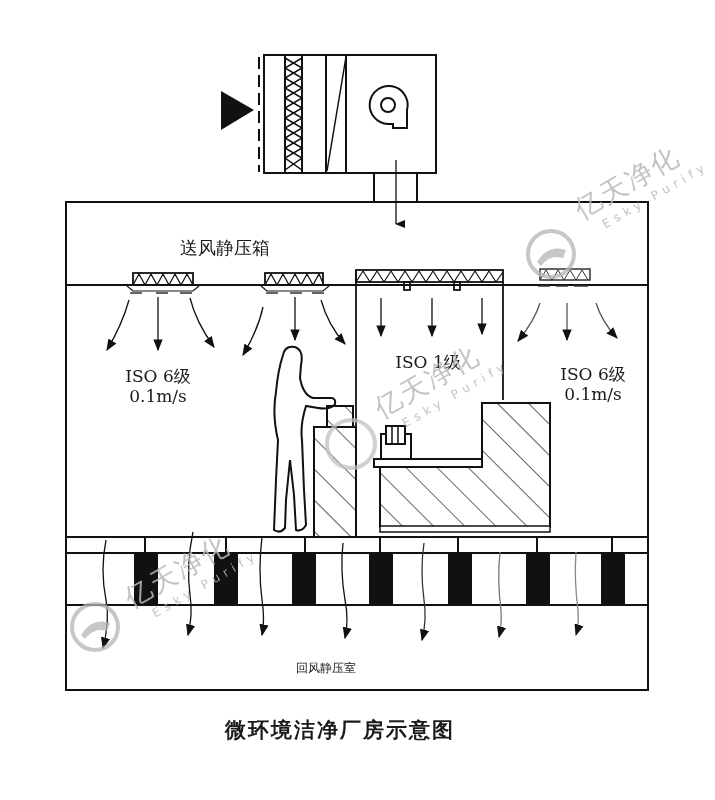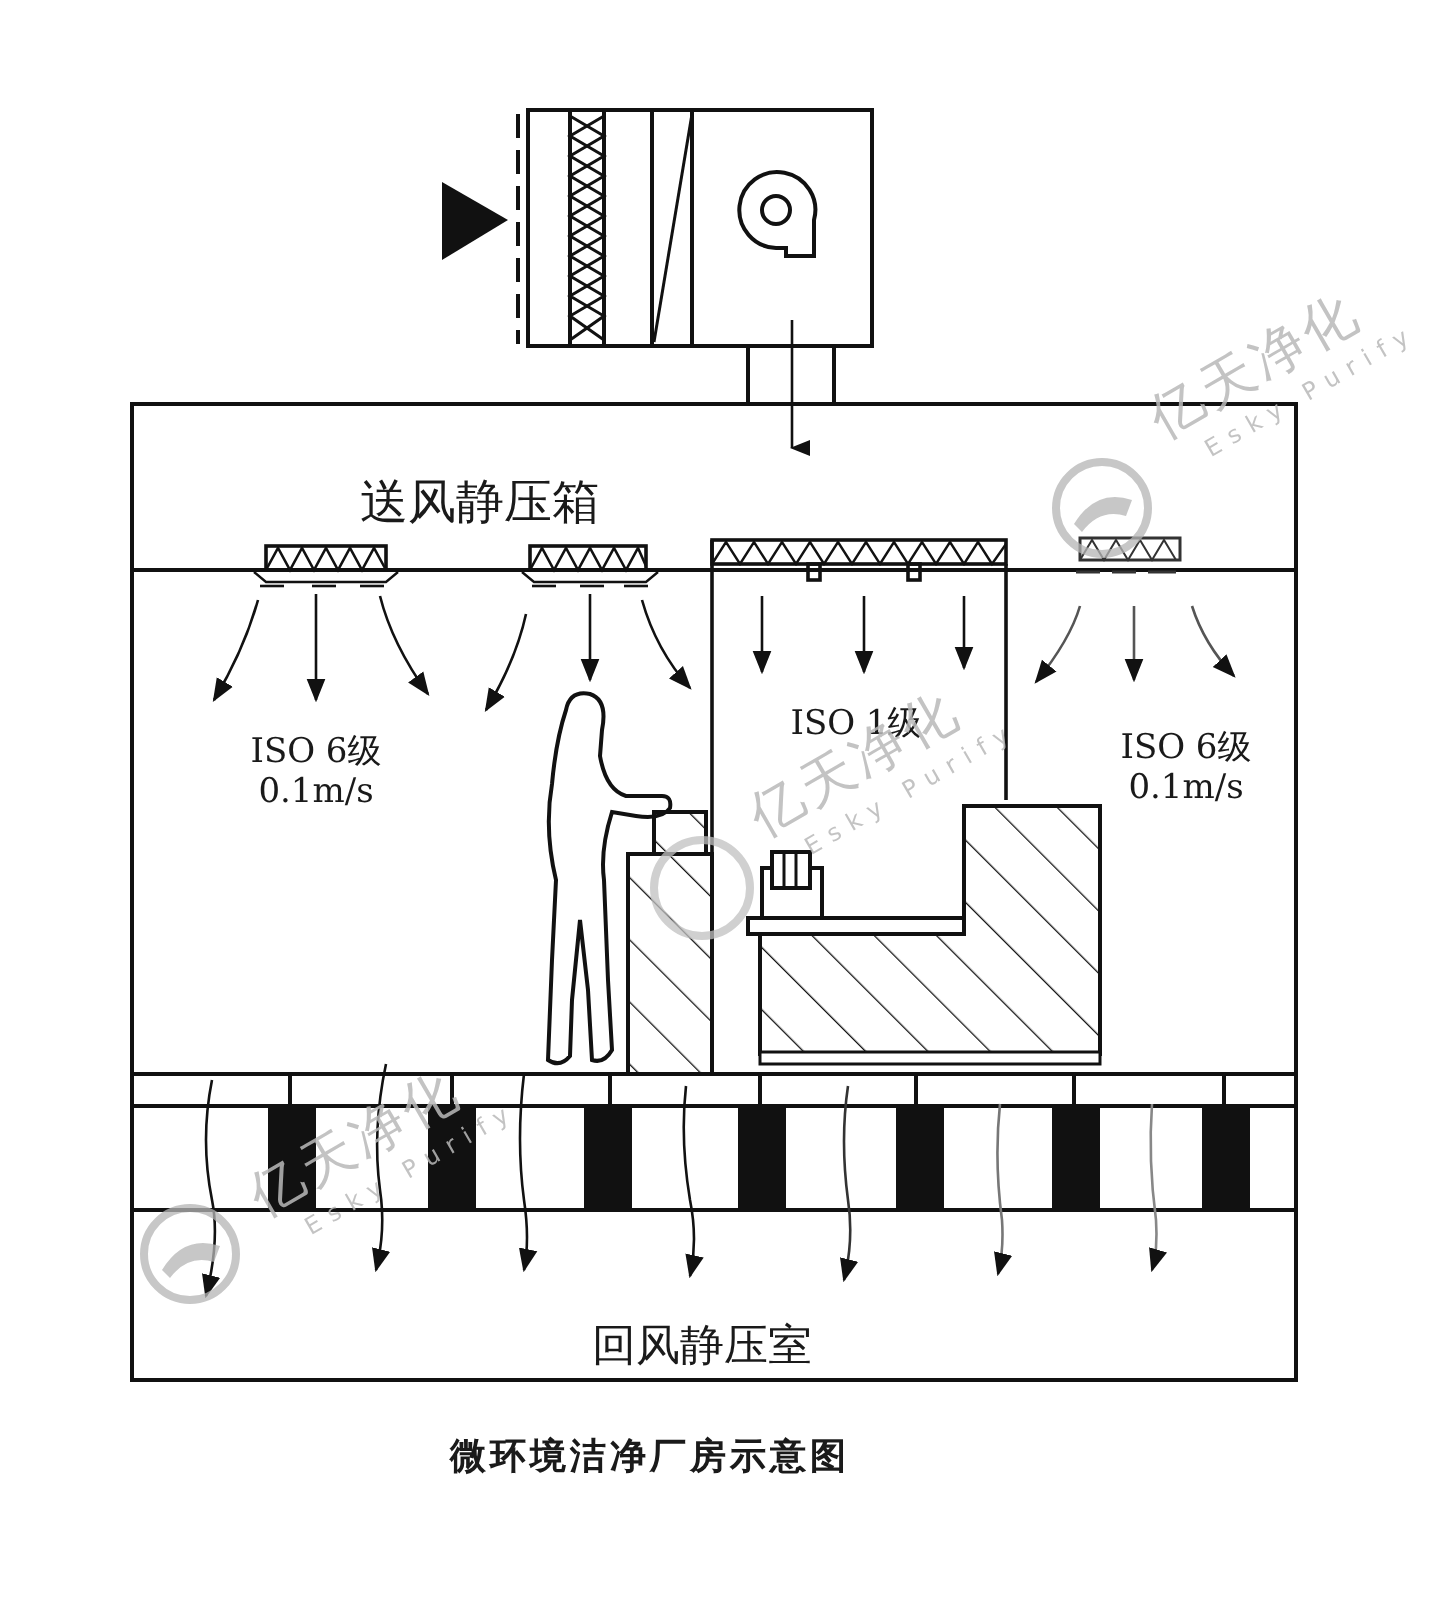--- a/index.html
+++ b/index.html
@@ -3,21 +3,21 @@
 <meta charset="utf-8">
 <style>
   html, body { margin:0; padding:0; background:#ffffff; }
   body { width:715px; height:800px; position:relative; overflow:hidden;
          font-family: "DejaVu Serif", "Liberation Serif", serif; color:#111; }
   svg.diagram { position:absolute; left:0; top:0; width:715px; height:800px; }
   .label { position:absolute; font-family: "DejaVu Serif", "Liberation Serif", serif;
            color:#1a1a1a; white-space:nowrap; line-height:1.2; }
   .zone { text-align:center; font-size:17px; }
   .caption { font-family: "DejaVu Sans", "Liberation Sans", sans-serif; font-weight:bold;
-             font-size:18px; letter-spacing:2px; }
+             font-size:21px; letter-spacing:2px; }
   .wm { position:absolute; color:#b9b9b9; white-space:nowrap;
         font-family: "DejaVu Sans", "Liberation Sans", sans-serif; opacity:0.85; }
   .wm .cn { font-size:27px; display:block; letter-spacing:2px; }
   .wm .en { font-size:12px; display:block; letter-spacing:5px; margin-left:16px; }
 </style>
 </head>
 <body>
 
 <svg class="diagram" viewBox="0 0 715 800" xmlns="http://www.w3.org/2000/svg">
   <defs>
@@ -171,35 +171,35 @@
 
   <g opacity="0.75">
     <circle cx="551" cy="254" r="23" fill="none" stroke="#b5b5b5" stroke-width="4"></circle>
     <path d="M537,262 Q548,244 566,250 L563,258 Q550,254 541,266 Z" fill="#b5b5b5"></path>
     <circle cx="351" cy="444" r="24" fill="none" stroke="#c0c0c0" stroke-width="4"></circle>
     <circle cx="95" cy="627" r="23" fill="none" stroke="#b5b5b5" stroke-width="4"></circle>
     <path d="M81,635 Q92,617 110,623 L107,631 Q94,627 85,639 Z" fill="#b5b5b5"></path>
   </g>
 </svg>
 
-<div class="label" style="left:180px; top:237px; font-size:24px;">送风静压箱</div>
+<div class="label" style="left:180px; top:237px; font-size:18px;">送风静压箱</div>
 
 <div class="label zone" style="left:98px; top:366px; width:120px;">
   <div>ISO 6级</div>
   <div>0.1m/s</div>
 </div>
 <div class="label zone" style="left:368px; top:352px; width:120px;">
   <div>ISO 1级</div>
 </div>
 <div class="label zone" style="left:533px; top:364px; width:120px;">
   <div>ISO 6级</div>
   <div>0.1m/s</div>
 </div>
 
-<div class="label" style="left:296px; top:661px; font-size:22px;">回风静压室</div>
+<div class="label" style="left:296px; top:661px; font-size:12px;">回风静压室</div>
 
 <div class="label caption" style="left:225px; top:718px;">微环境洁净厂房示意图</div>
 
 <div class="wm" style="left:568px; top:196px; transform:rotate(-30deg); transform-origin:left top;">
   <span class="cn">亿天净化</span>
   <span class="en">Esky Purify</span>
 </div>
 <div class="wm" style="left:368px; top:395px; transform:rotate(-30deg); transform-origin:left top;">
   <span class="cn">亿天净化</span>
   <span class="en">Esky Purify</span>

